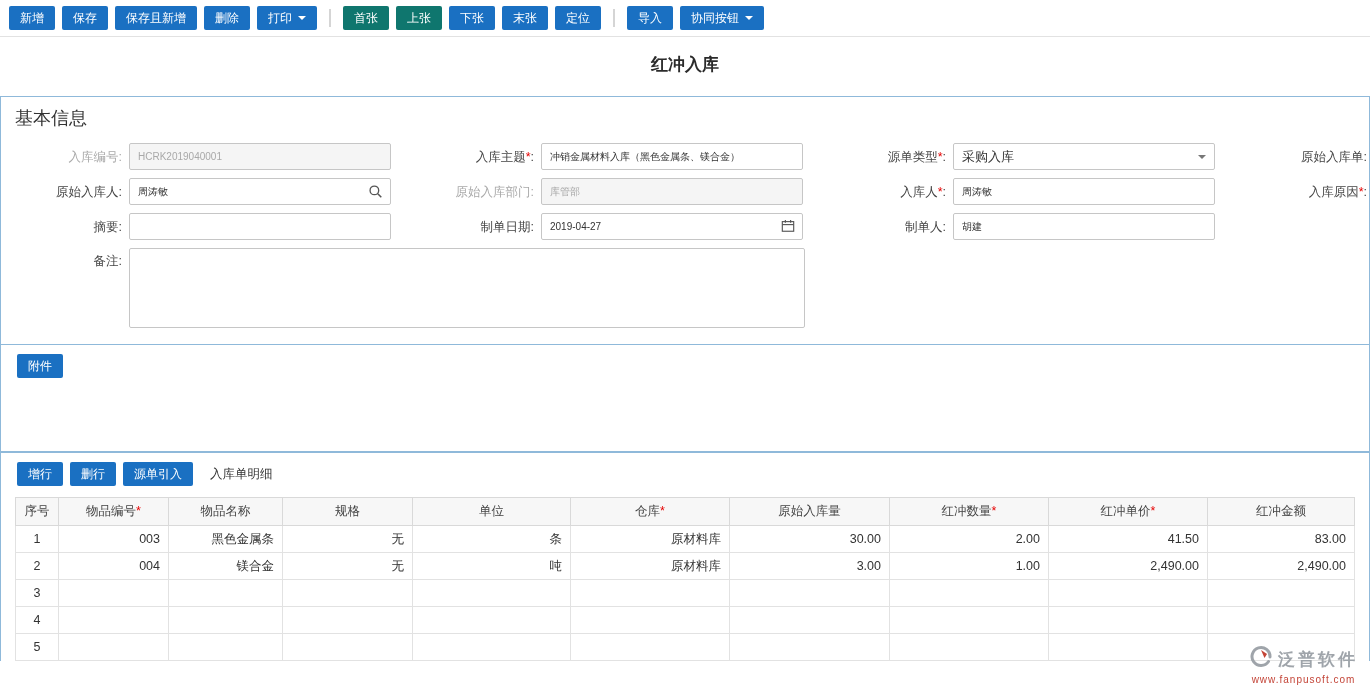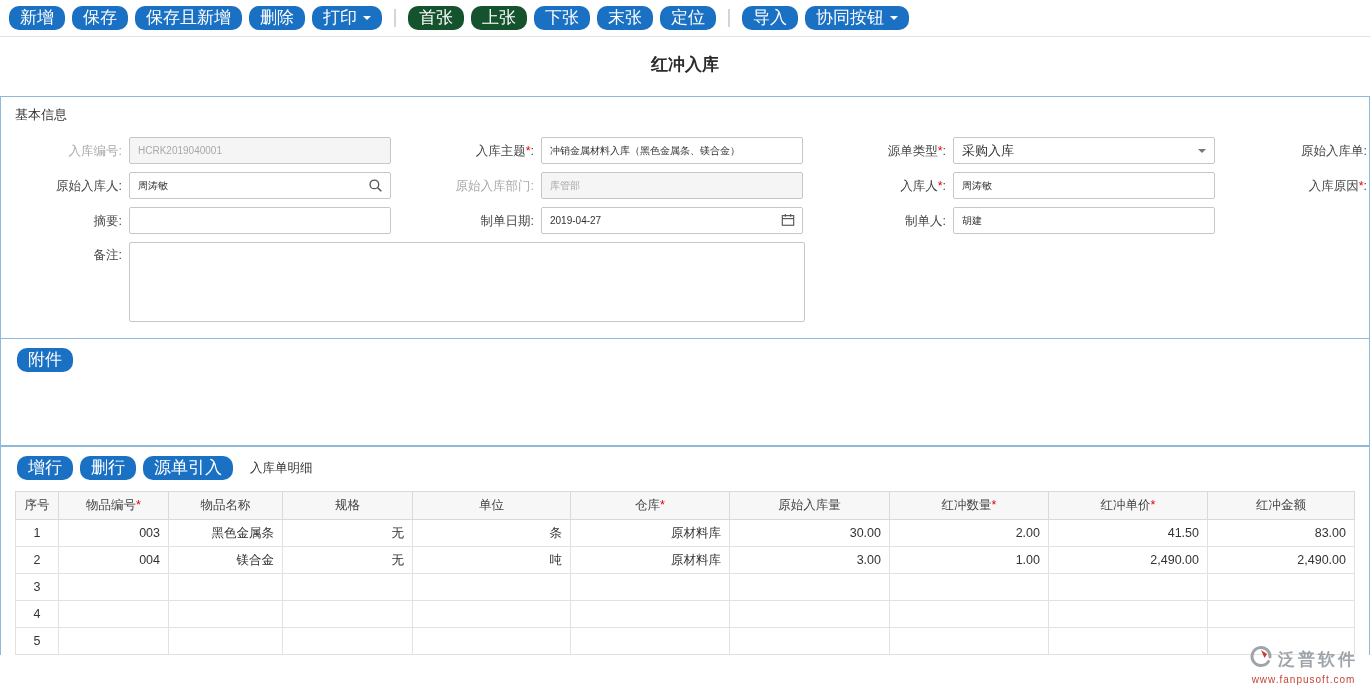--- a/index.html
+++ b/index.html
@@ -1,32 +1,32 @@
 <!DOCTYPE html>
 <html><head>
 <meta charset="utf-8">
 <style>
   * { box-sizing: border-box; margin: 0; padding: 0; }
   body { background: #e9e9e9; font-family: "Liberation Sans", "DejaVu Sans", sans-serif; }
   .page { width: 1370px; height: 693px; background: #fff; position: relative; overflow: hidden; margin: 0 auto; }
 
   
   .toolbar { display: flex; align-items: center; gap: 7px; padding: 6px 9px; background: #fff; border-bottom: 1px solid #e2e2e2; }
-  .btn { background: #1a70c2; color: #fff; border: none; border-radius: 10px; font-size: 17px; padding: 5px 11px; cursor: pointer; font-family: inherit; display: inline-flex; align-items: center; line-height: 14px; white-space: nowrap; }
-  .btn.disabled { background: #14532d; }
+  .btn { background: #1a70c2; color: #fff; border: none; border-radius: 2px; font-size: 12px; padding: 5px 11px; cursor: pointer; font-family: inherit; display: inline-flex; align-items: center; line-height: 14px; white-space: nowrap; }
+  .btn.disabled { background: #0f766e; }
   .caret { width: 0; height: 0; border: 4px solid transparent; border-top-color: #fff; margin-left: 6px; transform: translateY(2px); display: inline-block; }
   .tsep { width: 2px; height: 18px; background: #d5d5d5; margin: 0 5px; }
 
   
   .title-bar { text-align: center; padding: 16px 8px 20px; }
   .title-bar h1 { font-size: 17px; font-weight: bold; color: #2b2b2b; display: inline-block; }
 
   
   .panel { border: 1px solid #8fb9da; background: #fff; }
-  .section-title { font-size: 13px; color: #333; padding: 9px 14px 5px; }
+  .section-title { font-size: 18px; color: #333; padding: 9px 14px 5px; }
 
   
   .form { padding-top: 8px; }
   .frow { display: flex; align-items: center; margin-bottom: 8px; white-space: nowrap; overflow: hidden; }
   .frow.top { align-items: flex-start; }
   .flabel { font-size: 12.5px; color: #444; text-align: right; padding-right: 7px; flex: none; line-height: 26px; }
   .flabel.dis { color: #a9a9a9; }
   .w1 { width: 128px; } .w2 { width: 150px; } .w3 { width: 150px; }
   .fg { display: flex; align-items: center; flex: none; }
   .fg.edge { flex: 1; justify-content: flex-end; min-width: 0; }

